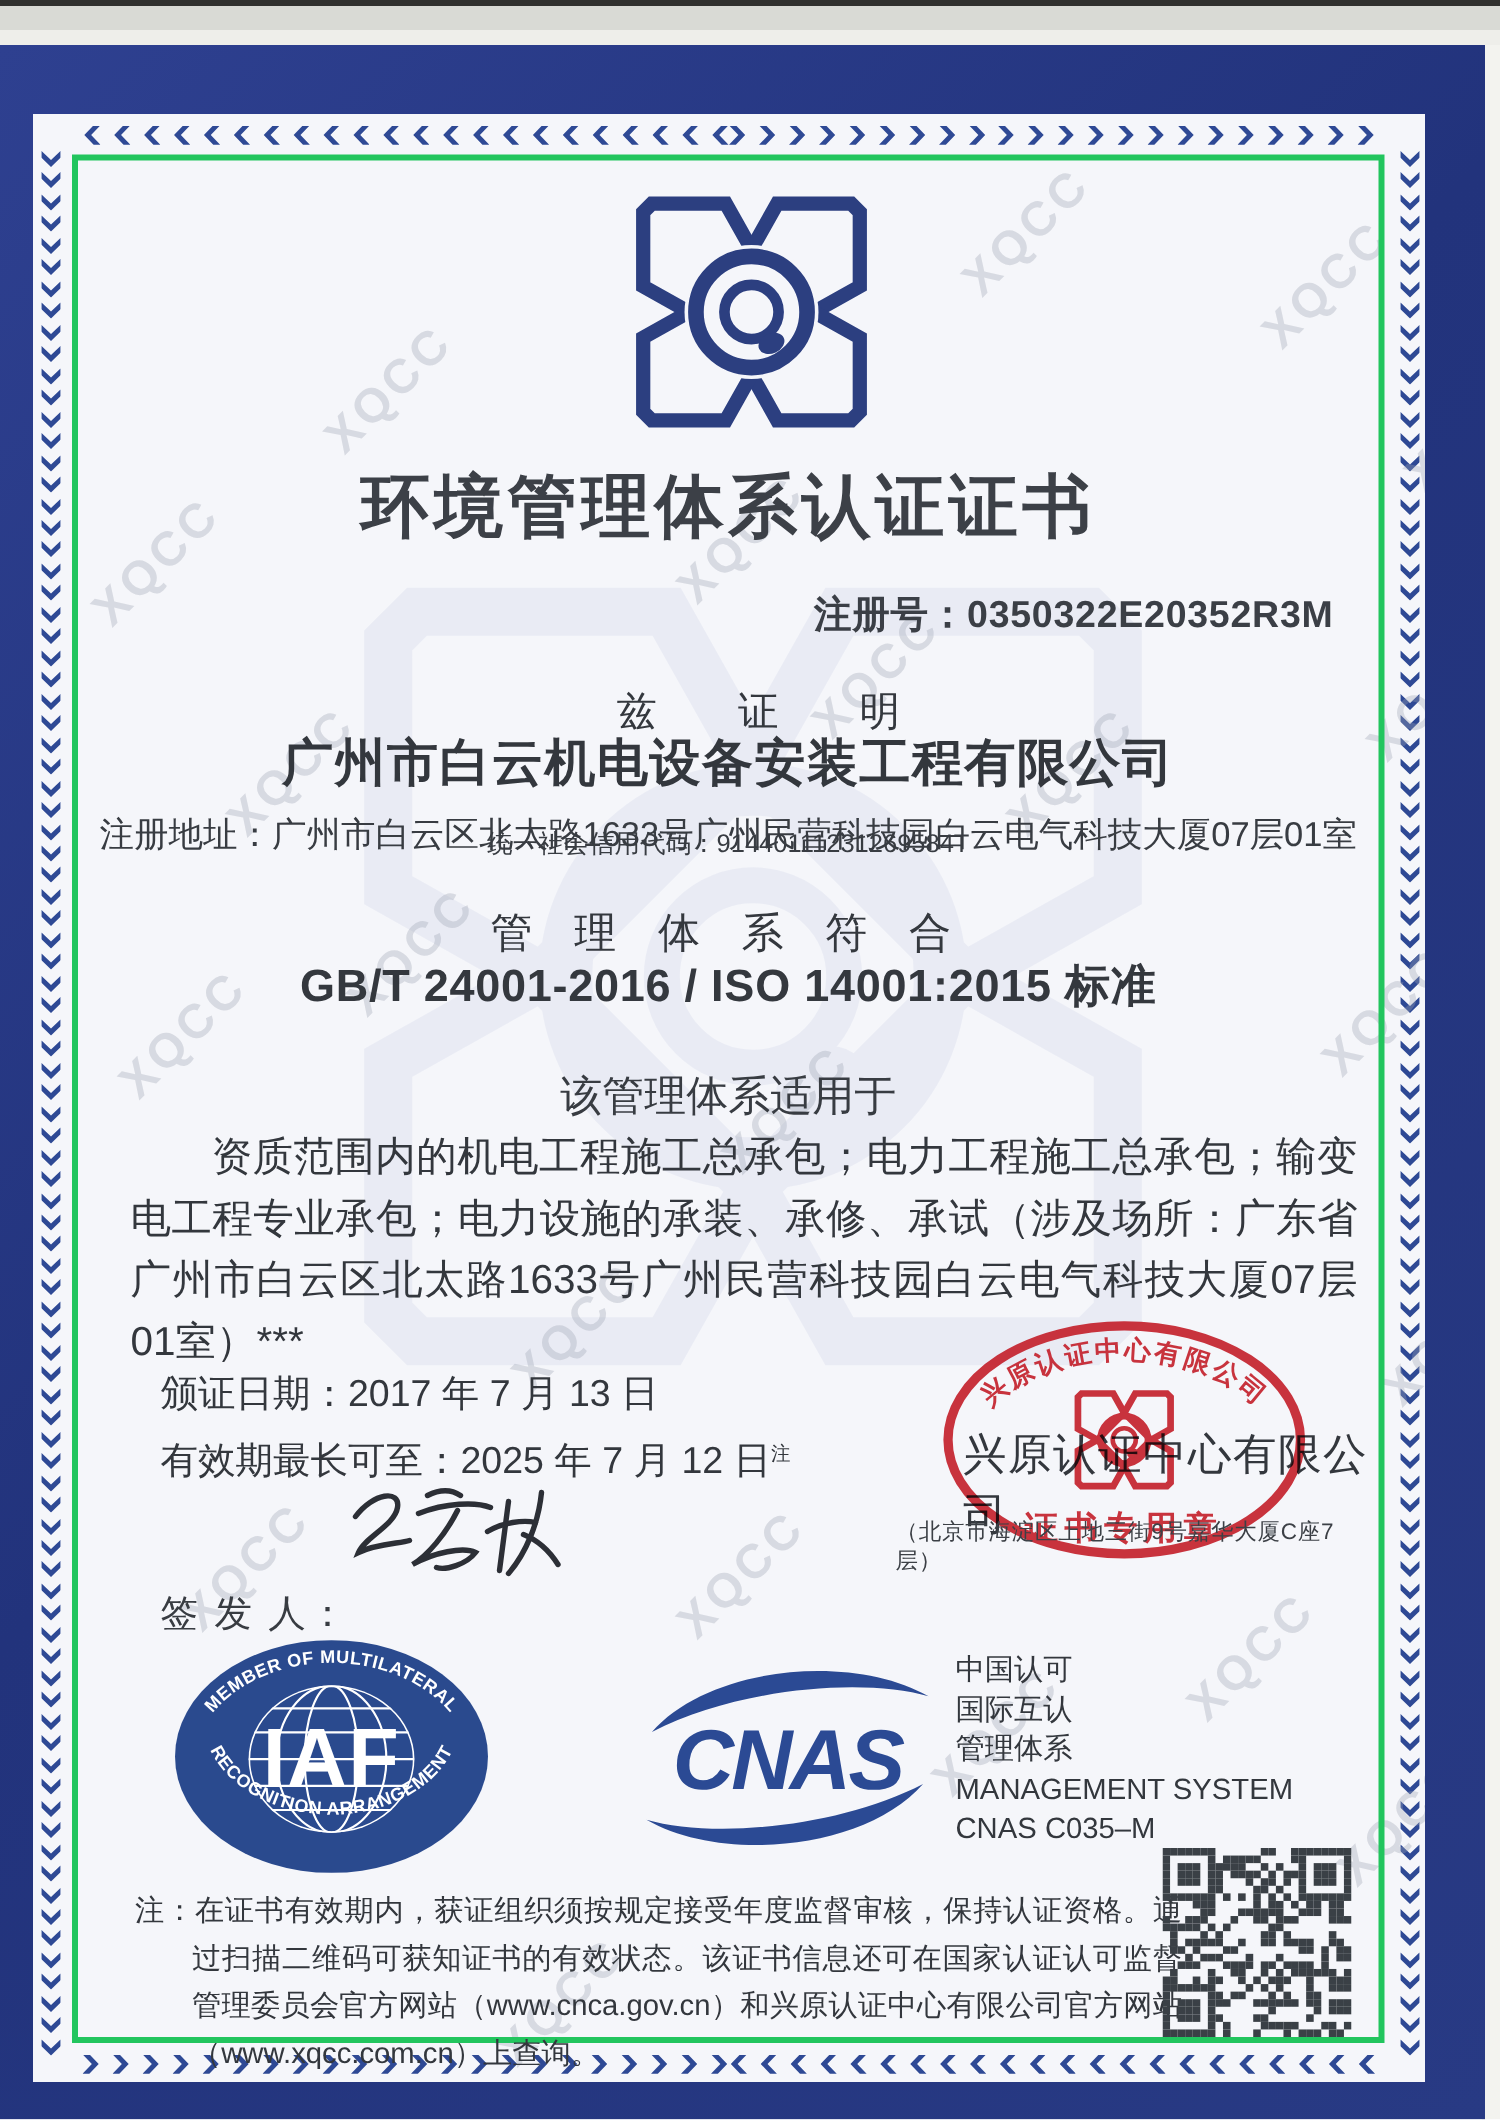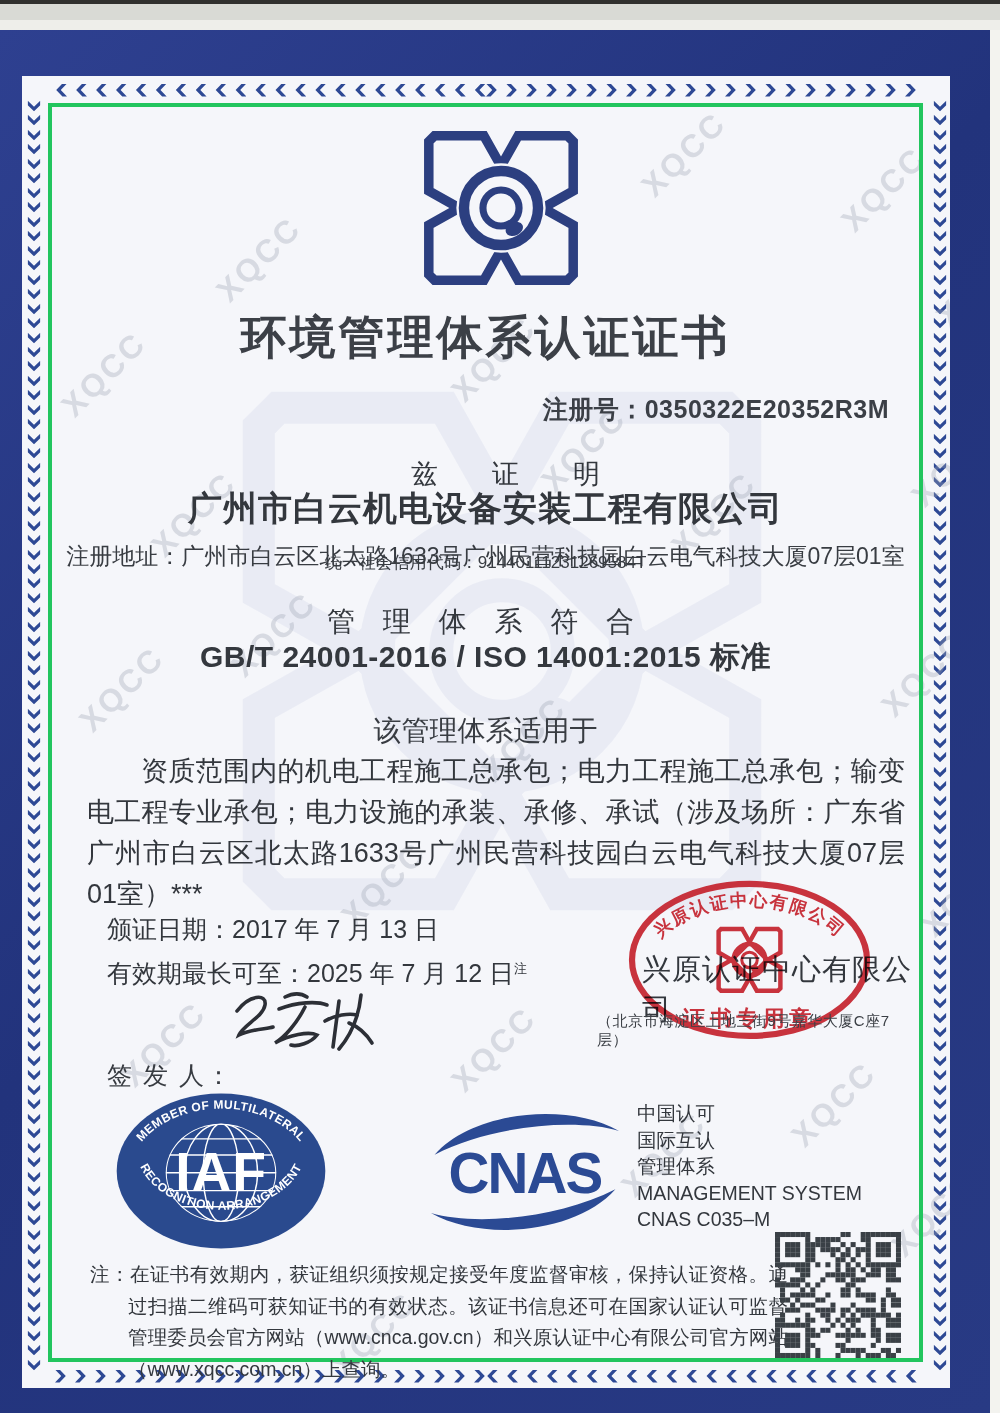--- a/index.html
+++ b/index.html
@@ -44,21 +44,21 @@
   .scope{top:644px;left:35px;right:14px;font-size:27px;line-height:41px;text-align:justify;
          text-indent:54px;color:#33373d;}
   .dates{top:803px;left:55px;font-size:25px;line-height:39px;color:#33373d;}
   .dates sup{font-size:13px;}
   .issuer{top:843px;left:590px;font-size:29px;letter-spacing:1px;color:#33373d;}
   .stamp-box{left:565px;top:767px;width:265px;height:170px;mix-blend-mode:multiply;opacity:0.93;}
   .stamp-addr{top:905px;left:545px;font-size:15px;color:#3c4046;letter-spacing:0.5px;}
   .signer{top:952px;left:55px;font-size:25px;letter-spacing:2px;}
   .sig-box{left:175px;top:878px;width:150px;height:72px;}
   .iaf-box{left:62px;top:983px;width:214px;height:162px;}
-  .cnas-box{left:368px;top:992px;width:210px;height:146px;}
+  .cnas-box{left:368px;top:992px;width:210px;height:146px;font-style:italic;}
   .cnas-lines{left:585px;top:993px;font-size:19.5px;line-height:26.5px;color:#33373d;}
   .note{top:1152px;left:38px;width:660px;font-size:19.5px;line-height:31.5px;color:#33373d;
         text-align:justify;padding-left:38px;text-indent:-38px;}
   .qr-box{left:723px;top:1125px;width:126px;height:126px;}
   .logo-box{left:0;right:0;top:6px;text-align:center;}
   .logo-box svg{margin-left:30px;}
 </style>
 </head>
 <body>
 

